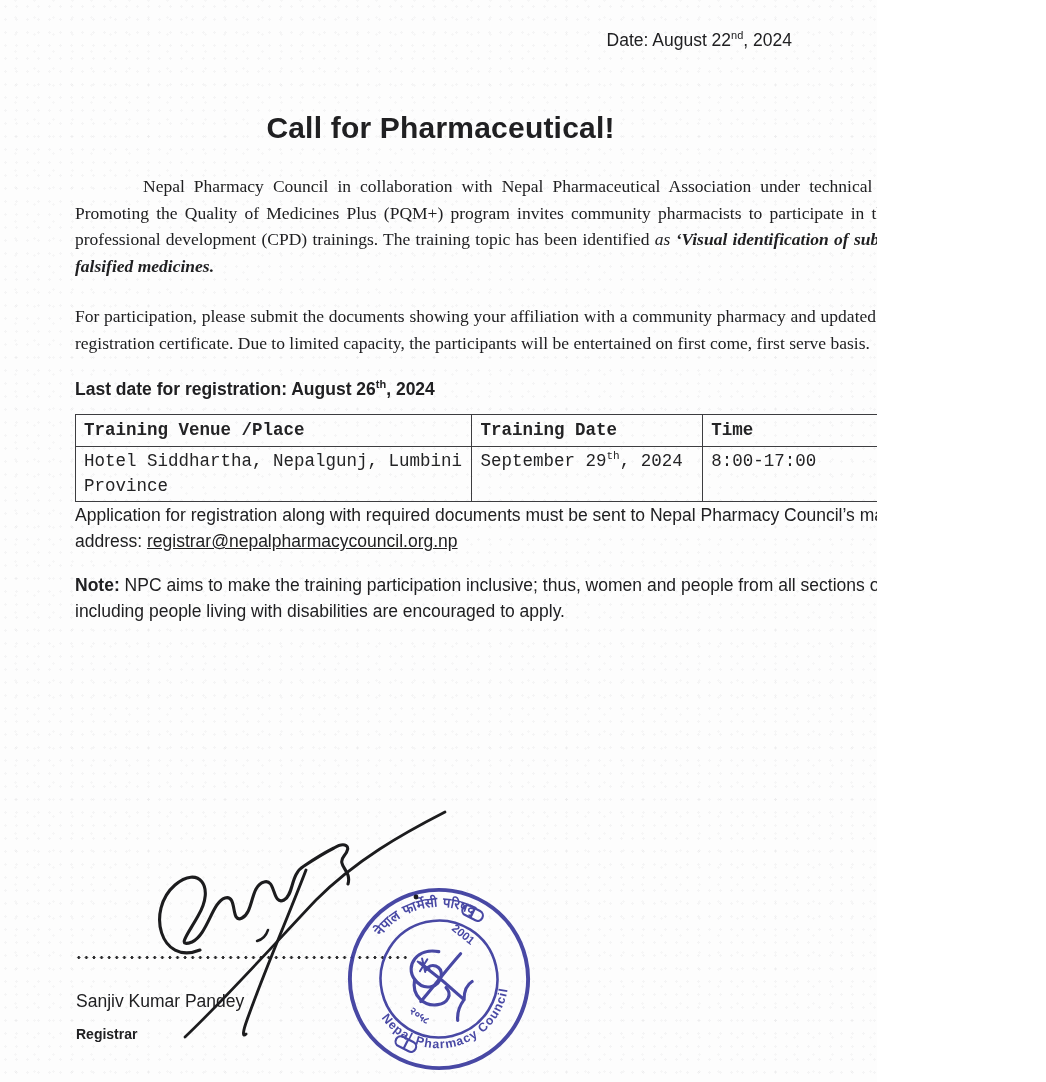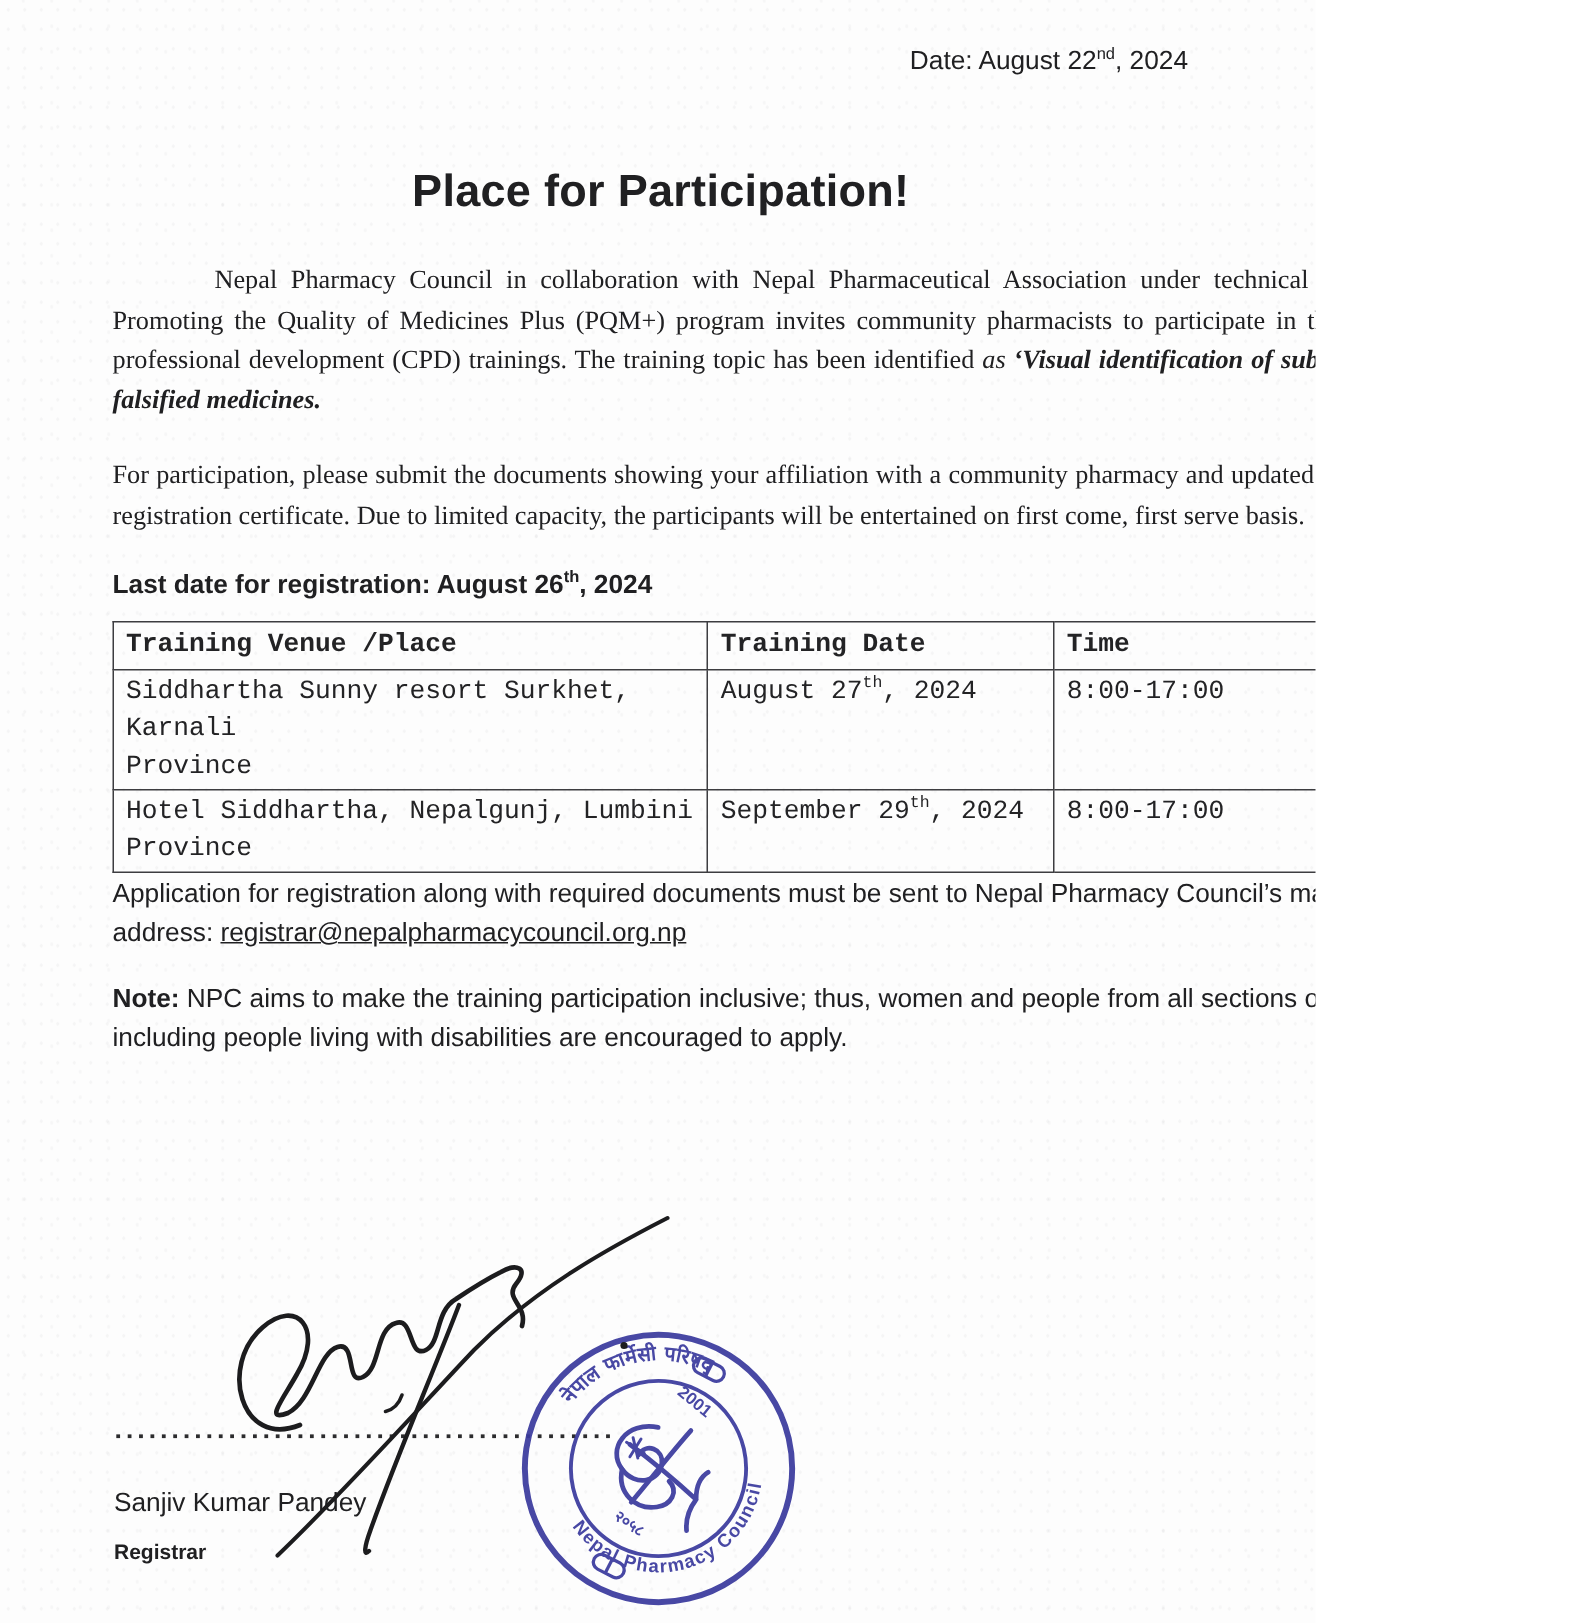--- a/index.html
+++ b/index.html
@@ -67,21 +67,21 @@
            transform:rotate(-13deg); opacity:0.93; }
 </style>
 </head>
 <body>
 
 <div class="page">
   <div class="flow">
 
     <div class="date-line"><span>Date: August 22</span><sup class="ord">nd</sup><span>, 2024</span></div>
 
-    <h1 class="title">Place for Participation!</h1>
+    <h1 class="title">Call for Pharmaceutical!</h1>
 
     <p class="body-par justify intro"><span>Nepal Pharmacy Council in collaboration with Nepal Pharmaceutical Association under technical assistance of Promoting the Quality of Medicines Plus (PQM+) program invites community pharmacists to participate in the continuing professional development (CPD) trainings. The training topic has been identified </span><span class="tail-italic">as </span><span class="tail-bold">‘Visual identification of substandard and falsified medicines.</span></p>
 
     <p class="body-par justify participation">For participation, please submit the documents showing your affiliation with a community pharmacy and updated council name registration certificate. Due to limited capacity, the participants will be entertained on first come, first serve basis.</p>
 
     <p class="lastdate"><span>Last date for registration: August 26</span><sup class="ord">th</sup><span>, 2024</span></p>
 
 
     <table class="training">
       <colgroup>
@@ -90,26 +90,20 @@
           <col style="width:194px">
         </colgroup>
       <thead>
         <tr>
           <th>Training Venue /Place</th>
           <th>Training Date</th>
           <th>Time</th>
         </tr>
       </thead>
       <tbody>
-        <tr>
-          <td class="venue-cell">Siddhartha Sunny resort Surkhet, Karnali
-Province</td>
-          <td><span>August 27</span><sup class="ord">th</sup><span>, 2024</span></td>
-          <td>8:00-17:00</td>
-        </tr>
         <tr>
           <td class="venue-cell">Hotel Siddhartha, Nepalgunj, Lumbini
 Province</td>
           <td><span>September 29</span><sup class="ord">th</sup><span>, 2024</span></td>
           <td>8:00-17:00</td>
         </tr>
       </tbody>
     </table>
 
     <p class="body-par application"><span>Application for registration along with required documents must be sent to Nepal Pharmacy Council’s mailing address: </span><a class="email" href="#">registrar@nepalpharmacycouncil.org.np</a></p>

